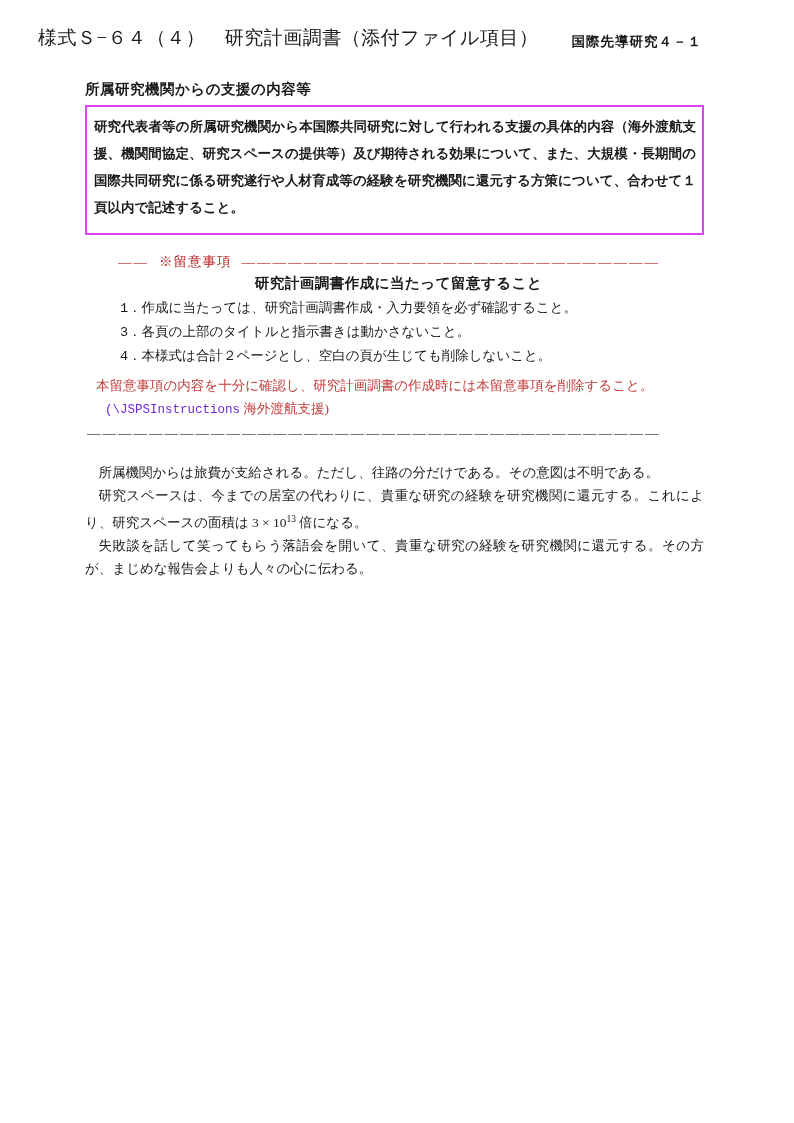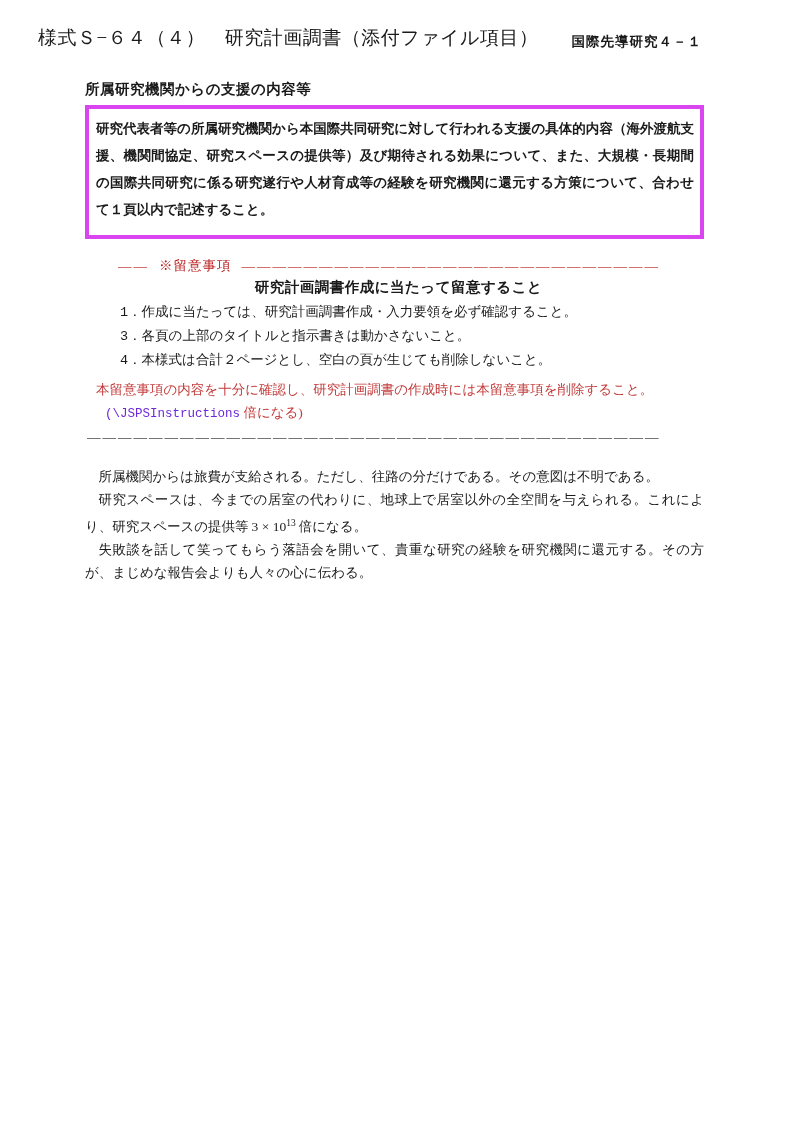--- a/index.html
+++ b/index.html
@@ -40,21 +40,21 @@
   }
   .section-title {
     margin-top: 29px;
     font-family: "Liberation Sans", "DejaVu Sans", sans-serif;
     font-weight: bold;
     font-size: 14.5px;
     letter-spacing: 0.5px;
   }
   .instruction-box {
     margin-top: 6px;
-    border: 4px solid #d946ef;
+    border: 2px solid #d946ef;
     padding: 6px 6px 12px 7px;
     font-family: "Liberation Sans", "DejaVu Sans", sans-serif;
     font-weight: bold;
     font-size: 13.5px;
     line-height: 27px;
     text-align: justify;
   }
   .divider-line {
     margin-top: 18px;
     margin-left: 33px;
@@ -144,26 +144,26 @@
 
     <div class="note-list">
       <div class="note-item">1．作成に当たっては、研究計画調書作成・入力要領を必ず確認すること。</div>
       <div class="note-item">3．各頁の上部のタイトルと指示書きは動かさないこと。</div>
       <div class="note-item">4．本様式は合計２ページとし、空白の頁が生じても削除しないこと。</div>
     </div>
 
     <div class="warning" style="color: rgb(194, 59, 59);">
       <div class="warning-line1">本留意事項の内容を十分に確認し、研究計画調書の作成時には本留意事項を削除すること。</div>
       <div class="warning-line2">
-        <span class="tt" style="color: #6d28d9;">(\JSPSInstructions</span><span> 倍になる)</span>
+        <span class="tt" style="color: #6d28d9;">(\JSPSInstructions</span><span> 海外渡航支援)</span>
       </div>
     </div>
 
     <div class="bottom-dashes">—————————————————————————————————————</div>
 
     <div class="body-text">
       <p>所属機関からは旅費が支給される。ただし、往路の分だけである。その意図は不明である。</p>
-      <p><span>研究スペースは、今までの居室の代わりに、地球上で居室以外の全空間を与えられる。これにより、研究スペースの提供等</span><span class="formula"><span>3 × 10</span><sup>13</sup></span><span>倍になる。</span></p>
+      <p><span>研究スペースは、今までの居室の代わりに、貴重な研究の経験を研究機関に還元する。これにより、研究スペースの面積は</span><span class="formula"><span>3 × 10</span><sup>13</sup></span><span>倍になる。</span></p>
       <p>失敗談を話して笑ってもらう落語会を開いて、貴重な研究の経験を研究機関に還元する。その方が、まじめな報告会よりも人々の心に伝わる。</p>
     </div>
 
   </div>
 </div>
 
 </body></html>

